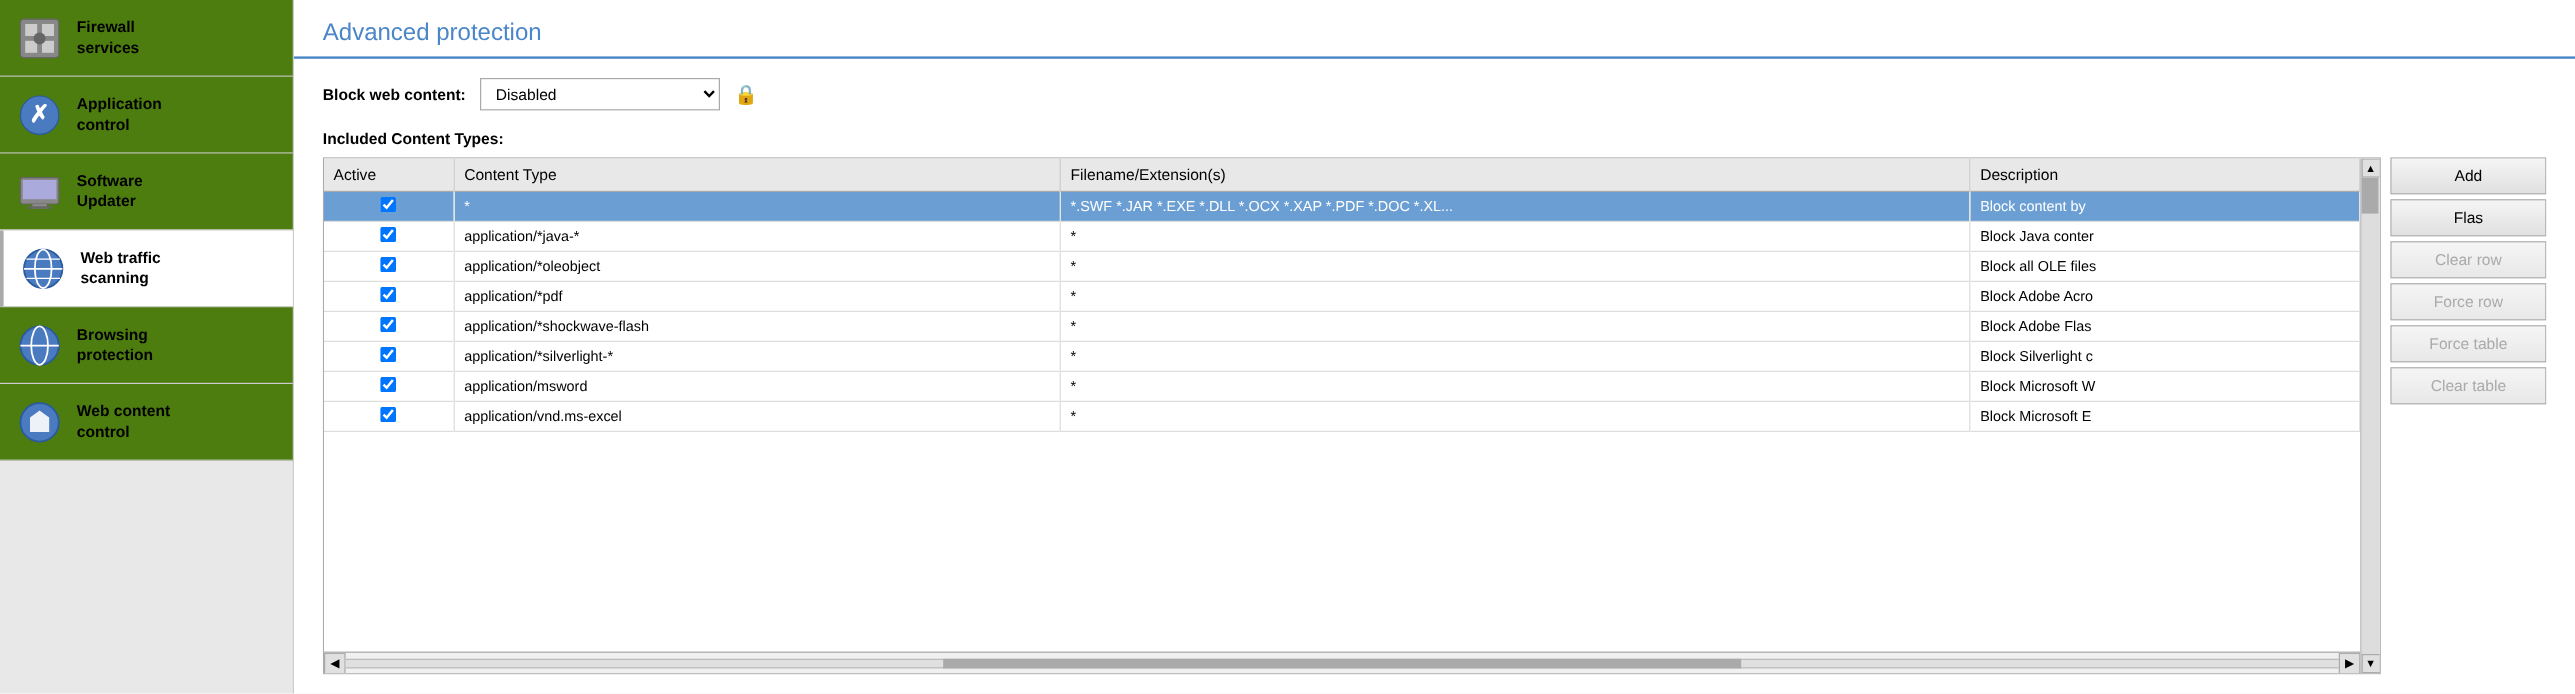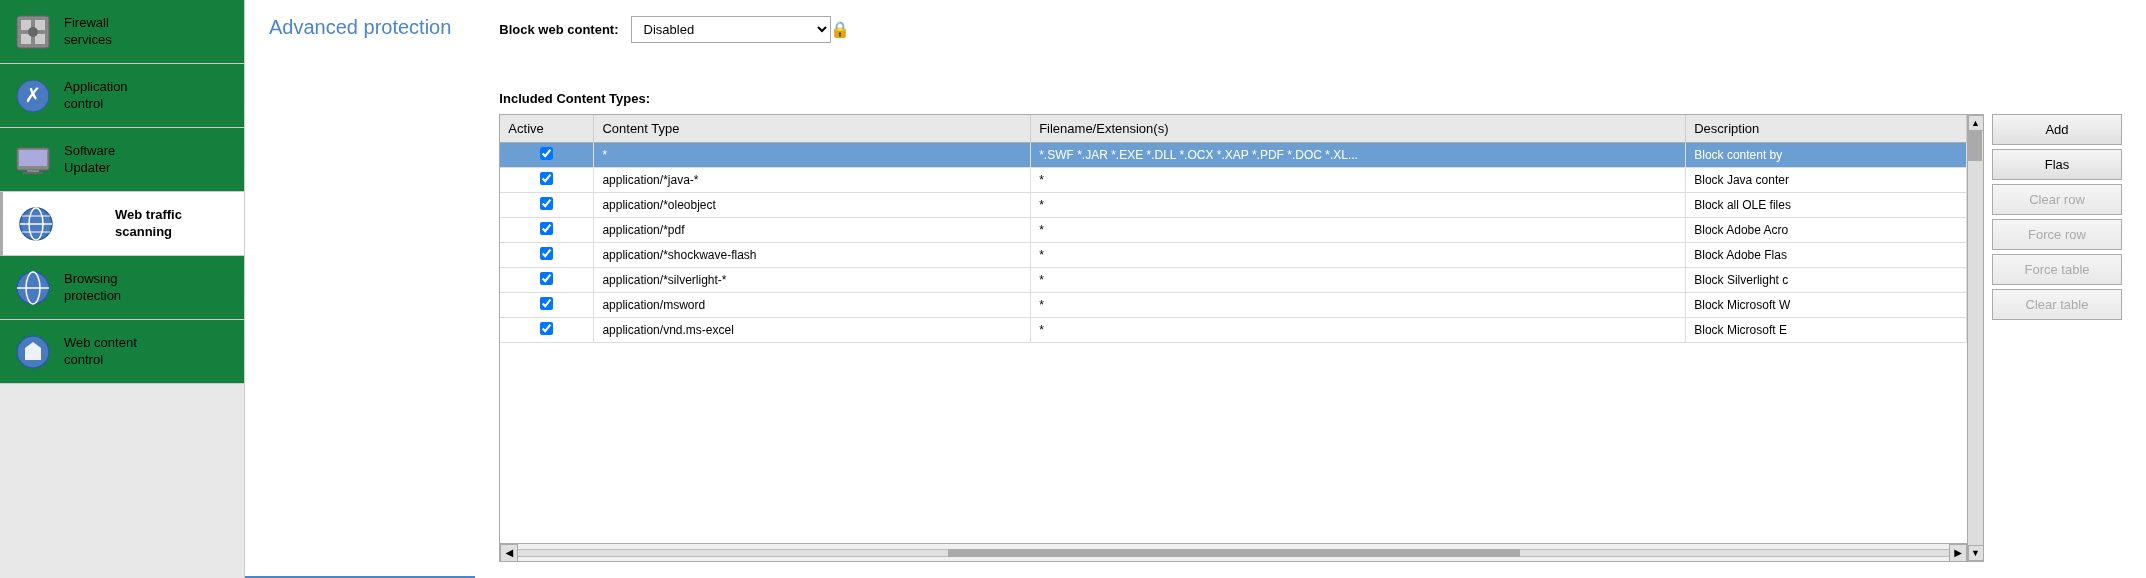--- a/index.html
+++ b/index.html
@@ -20,28 +20,28 @@
       display: flex;
       flex-direction: column;
       flex-shrink: 0;
     }
     .sidebar-item {
       display: flex;
       align-items: center;
       padding: 10px 12px;
       border-bottom: 1px solid #ccc;
       cursor: pointer;
-      background: #15803d;
+      background: #4d7c0f;
       min-height: 64px;
+      font-weight: bold;
     }
     .sidebar-item.active {
       background: #fff;
       border-left: 3px solid #aaa;
       font-weight: bold;
-      gap: 48px;
     }
     .sidebar-item .icon {
       width: 42px;
       height: 42px;
       margin-right: 10px;
       flex-shrink: 0;
       display: flex;
       align-items: center;
       justify-content: center;
       font-size: 24px;
@@ -49,20 +49,21 @@
     .sidebar-item .label {
       font-size: 13px;
       line-height: 1.3;
     }
 
     
     .main {
       flex: 1;
       background: #fff;
       display: flex;
+      flex-direction: column;
       overflow: hidden;
     }
 
     .main-header {
       padding: 16px 24px 8px 24px;
       border-bottom: 2px solid #4a86c8;
     }
     .main-header h1 {
       font-size: 20px;
       color: #4a86c8;
@@ -83,41 +84,40 @@
       margin-bottom: 16px;
     }
     .field-label {
       font-weight: bold;
       margin-right: 12px;
       font-size: 13px;
     }
     .field-select-wrapper {
       display: flex;
       align-items: center;
-      gap: 0;
+      gap: 12px;
     }
     .field-select {
       width: 200px;
       padding: 4px 8px;
       border: 1px solid #aaa;
       background: #fff;
       font-size: 13px;
       cursor: pointer;
       appearance: auto;
     }
     .lock-icon {
       font-size: 16px;
       color: #888;
     }
 
     .section-label {
       font-weight: bold;
       font-size: 13px;
       margin-bottom: 8px;
-      margin-top: 32px;
     }
 
     .table-area {
       display: flex;
       flex: 1;
       overflow: hidden;
       gap: 8px;
     }
 
     .table-wrapper {

